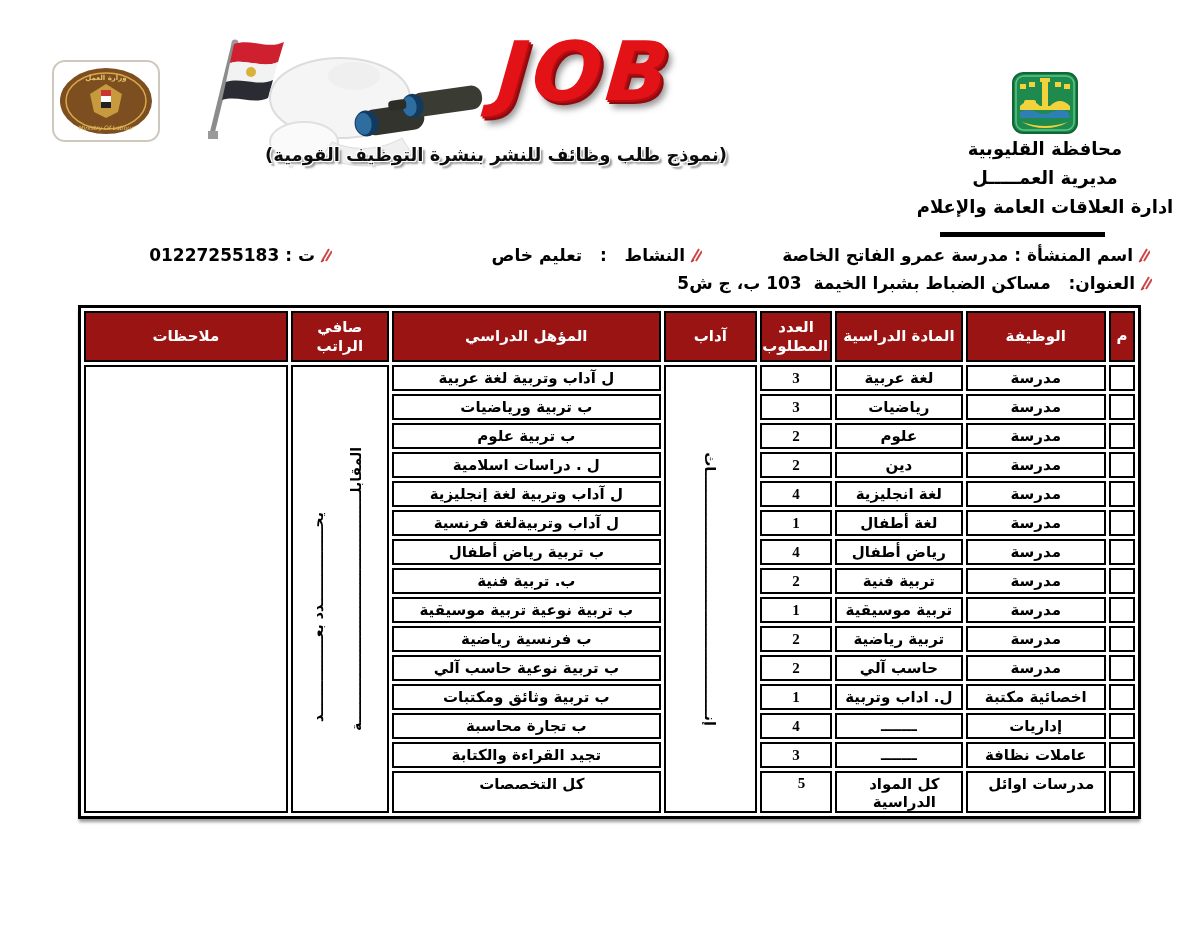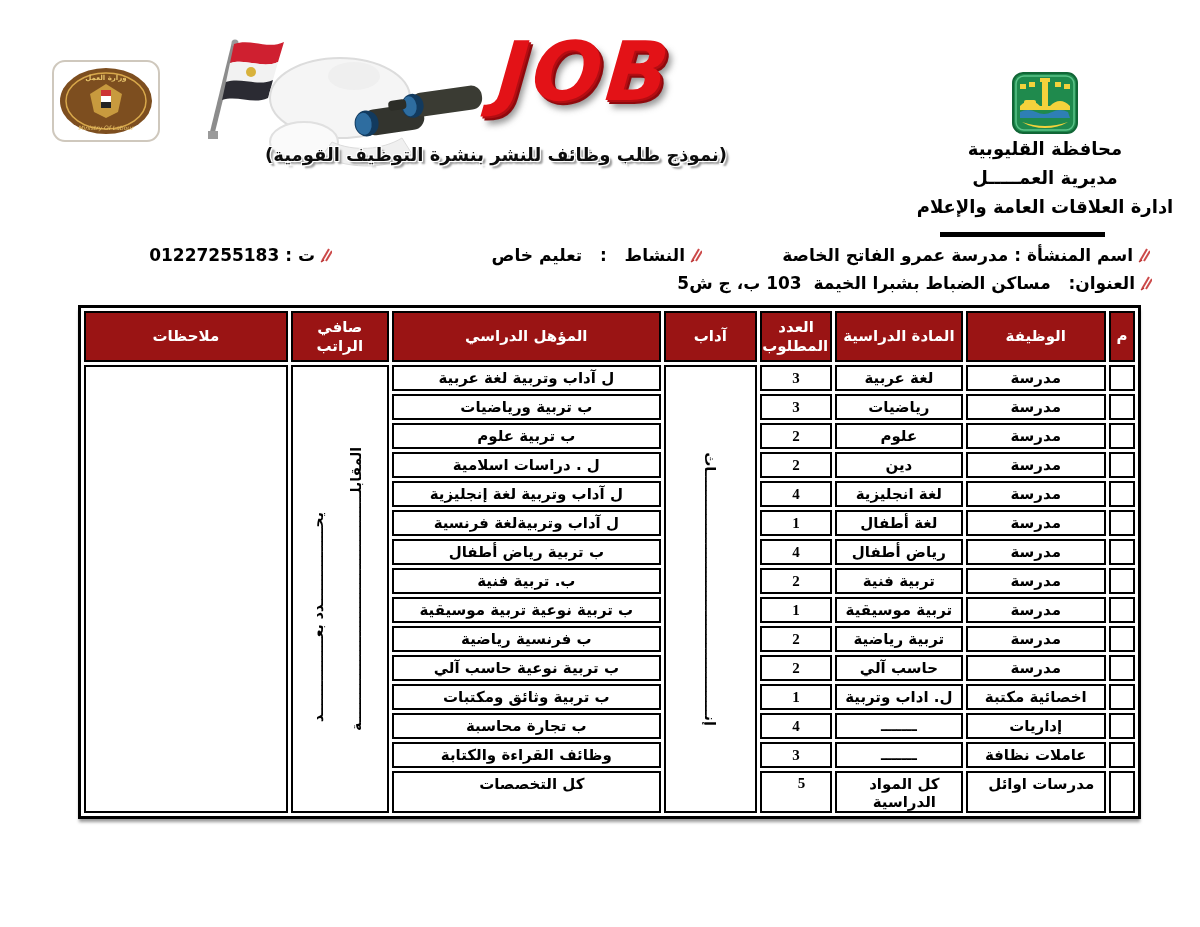--- a/index.html
+++ b/index.html
@@ -300,21 +300,21 @@
       <td>إداريات</td>
       <td>ـــــــ</td>
       <td class="count-cell">4</td>
       <td>ب تجارة محاسبة</td>
     </tr>
     <tr>
       <td class="num-cell">14</td>
       <td>عاملات نظافة</td>
       <td>ـــــــ</td>
       <td class="count-cell">3</td>
-      <td>وظائف القراءة والكتابة</td>
+      <td>تجيد القراءة والكتابة</td>
     </tr>
     <tr class="r15">
       <td class="num-cell">15</td>
       <td>مدرسات اوائل</td>
       <td>كل المواد الدراسية</td>
       <td class="count-cell">5</td>
       <td>كل التخصصات</td>
     </tr>
   </tbody>
 </table>

